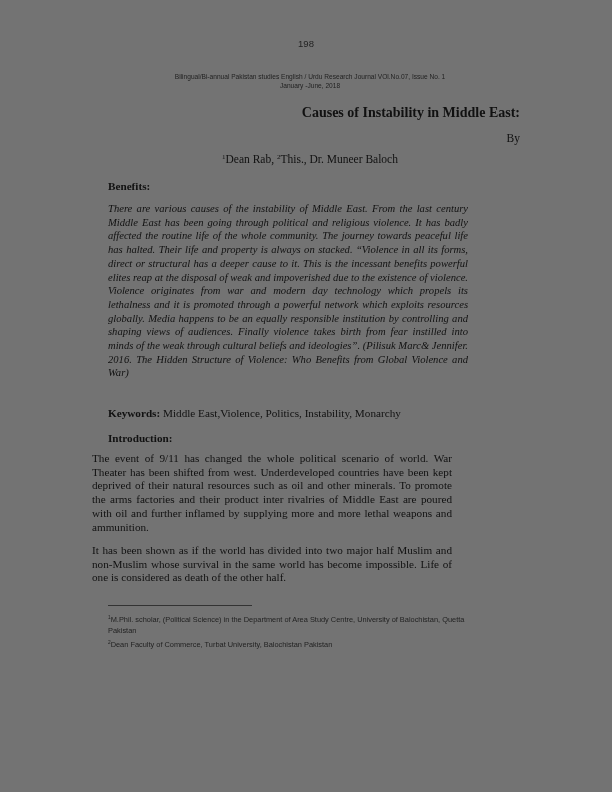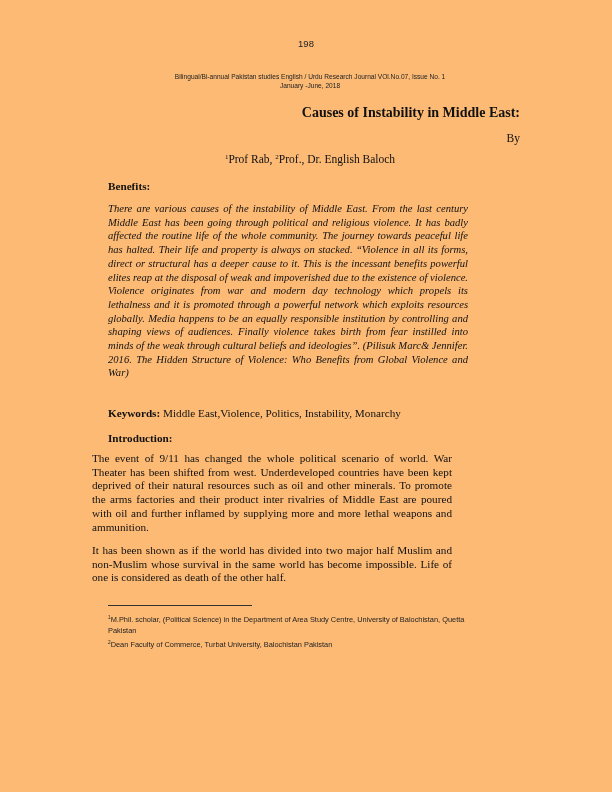--- a/index.html
+++ b/index.html
@@ -1,17 +1,17 @@
 <!DOCTYPE html>
 <html><head>
 <meta charset="utf-8">
 <style>
   html, body { margin: 0; padding: 0; background: #ffffff; }
   body { width: 612px; height: 792px; position: relative; overflow: hidden; color: #111; }
-  .page { position: absolute; left: 0; top: 0; width: 612px; height: 792px; background: #fdba74; }
+  .page { position: absolute; left: 0; top: 0; width: 612px; height: 792px; background: #737373; }
   .pagenum { position: absolute; top: 38px; left: 0; width: 612px; text-align: center;
     font-family: "Liberation Sans", sans-serif; font-size: 9.5px; color: #222; }
   .journal { position: absolute; top: 72px; left: 100px; width: 420px; text-align: center;
     font-family: "Liberation Sans", sans-serif; font-size: 6.6px; line-height: 9px; color: #222; }
   .title { position: absolute; top: 105px; left: 100px; width: 420px; text-align: right;
     font-family: "Liberation Serif", serif; font-weight: bold; font-size: 14px; color: #111; }
   .by { position: absolute; top: 132px; left: 100px; width: 420px; text-align: right;
     font-family: "Liberation Serif", serif; font-size: 11.5px; }
   .authors { position: absolute; top: 153px; left: 100px; width: 420px; text-align: center;
     font-family: "Liberation Serif", serif; font-size: 11.5px; }
@@ -41,21 +41,21 @@
 
   <div class="journal">
     <div>Bilingual/Bi-annual Pakistan studies English / Urdu Research Journal VOl.No.07, Issue No. 1</div>
     <div>January -June, 2018</div>
   </div>
 
   <div class="title">Causes of Instability in Middle East:</div>
   <div class="by">By</div>
 
   <div class="authors">
-    <sup>1</sup><span>Prof Rab, </span><sup>2</sup><span>Prof., Dr. English Baloch</span>
+    <sup>1</sup><span>Dean Rab, </span><sup>2</sup><span>This., Dr. Muneer Baloch</span>
   </div>
 
   <div class="h abstract-h">Benefits:</div>
   <p class="abstract">There are various causes of the instability of Middle East. From the last century Middle East has been going through political and religious violence. It has badly affected the routine life of the whole community. The journey towards peaceful life has halted. Their life and property is always on stacked. “Violence in all its forms, direct or structural has a deeper cause to it. This is the incessant benefits powerful elites reap at the disposal of weak and impoverished due to the existence of violence. Violence originates from war and modern day technology which propels its lethalness and it is promoted through a powerful network which exploits resources globally. Media happens to be an equally responsible institution by controlling and shaping views of audiences. Finally violence takes birth from fear instilled into minds of the weak through cultural beliefs and ideologies”. (Pilisuk Marc&amp; Jennifer. 2016. The Hidden Structure of Violence: Who Benefits from Global Violence and War)</p>
 
   <div class="keywords">
     <b>Keywords:</b><span> Middle East,Violence, Politics, Instability, Monarchy</span>
   </div>
 
   <div class="h intro-h">Introduction:</div>

